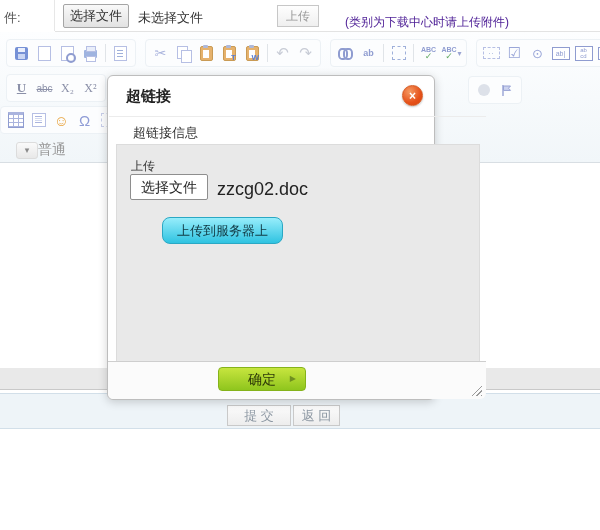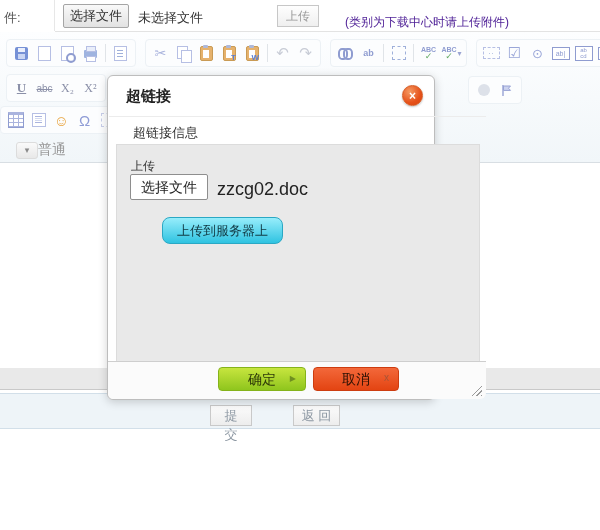--- a/index.html
+++ b/index.html
@@ -83,21 +83,21 @@
   .combo-label{font-size:14px;color:#9a9a9a;}
   
   .editarea{position:absolute;left:0;top:163px;width:600px;height:205px;background:#fff;}
   .pathbar{position:absolute;left:0;top:368px;width:600px;height:22px;background:#e9e9e9;
     border-bottom:1px solid #c9c9c9;box-sizing:border-box;}
   .bluebar{position:absolute;left:0;top:393px;width:600px;height:36px;background:#eef4f8;
     border-top:1px solid #d2dfe9;border-bottom:1px solid #d2dfe9;box-sizing:border-box;}
   .bb-btn{position:absolute;top:11px;height:21px;box-sizing:border-box;padding:0 6px;
     background:linear-gradient(#fbfbfb,#ededed);border:1px solid #c9c9c9;
     font-size:13px;color:#8c97a2;line-height:19px;text-align:center;}
-  .bb-submit{left:210px;width:42px;}
+  .bb-submit{left:227px;width:64px;}
   .bb-return{left:293px;width:47px;}
   
   .dialog{position:absolute;left:107px;top:75px;width:328px;height:325px;background:#fff;
     border:1px solid #bdbdbd;border-radius:6px;box-shadow:0 2px 10px rgba(0,0,0,.18);z-index:20;box-sizing:border-box;}
   .dlg-title{position:absolute;left:18px;top:11px;font-size:15px;font-weight:bold;color:#222;}
   .dlg-title-line{position:absolute;left:1px;top:40px;width:377px;height:1px;background:#ececec;}
   .dlg-close{position:absolute;right:11px;top:9px;width:21px;height:21px;border-radius:50%;
     background:radial-gradient(circle at 35% 30%,#f59a62,#e6511a 60%,#d7430e);
     border:1px solid #d55a22;box-sizing:border-box;box-shadow:0 1px 2px rgba(0,0,0,.25);
     color:#fff;font-size:12px;font-weight:bold;display:flex;align-items:center;justify-content:center;line-height:1;}
@@ -322,19 +322,15 @@
     <span class="upl-label">上传</span>
     <div class="upl-filebtn">选择文件</div>
     <span class="upl-fname">zzcg02.doc</span>
     <div class="upl-server">上传到服务器上</div>
   </div>
   <div class="dlg-footer">
     <div class="btn-ok">
       <span>确定</span>
       <span class="mini">▶</span>
     </div>
-    <div class="btn-cancel">
-      <span>取消</span>
-      <span class="mini">x</span>
-    </div>
     <div class="resize-handle"></div>
   </div>
 </div>
 
 </body></html>

